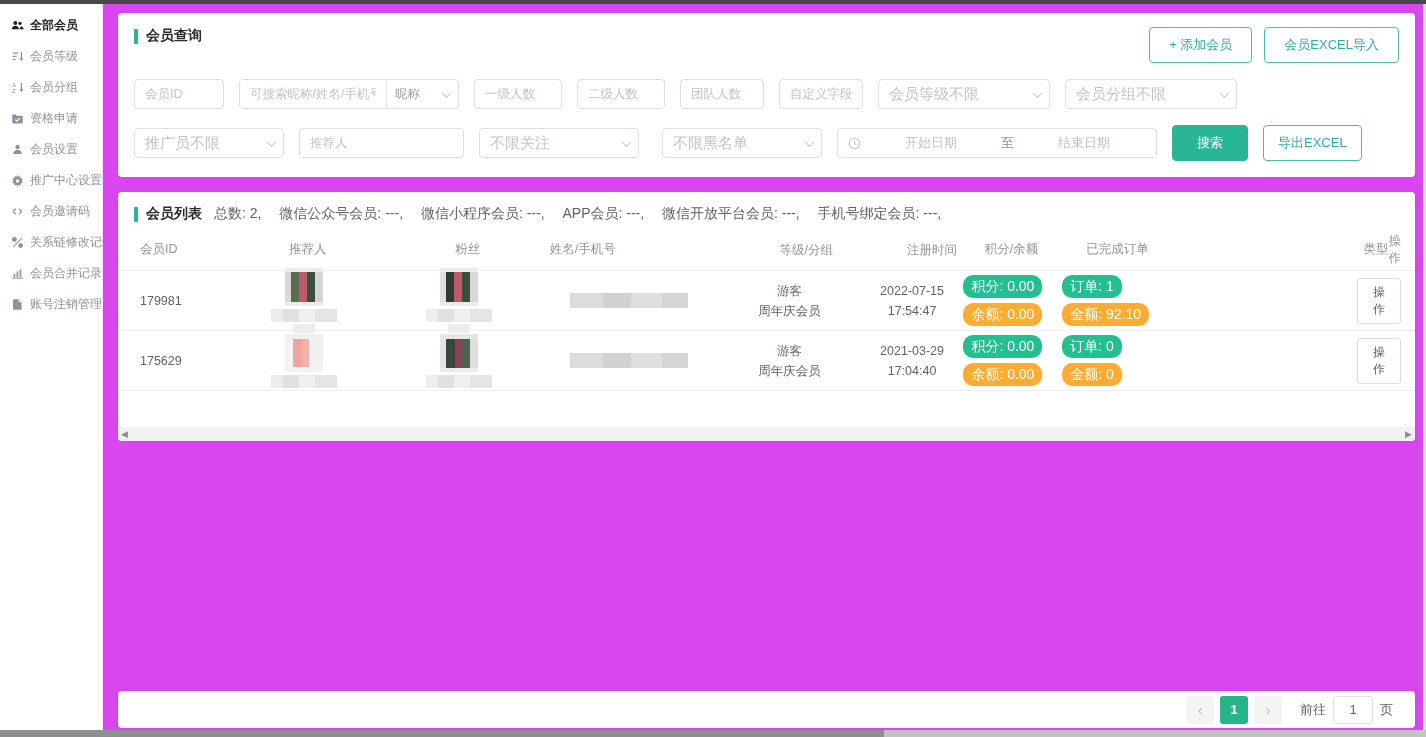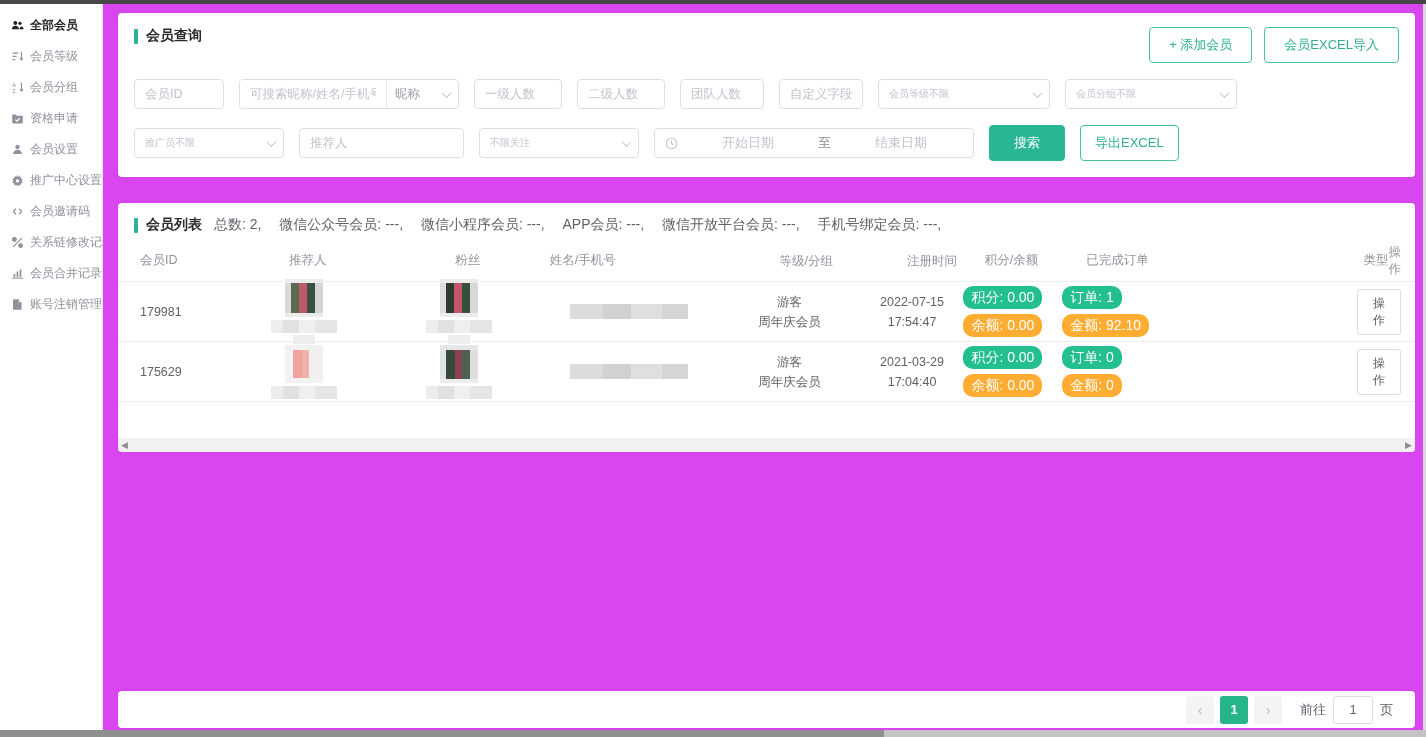--- a/index.html
+++ b/index.html
@@ -28,36 +28,36 @@
     font-size:13px; padding:8px 19px; cursor:pointer; font-family:Liberation Sans, sans-serif; }
   .btn-solid { border:1px solid #29b694; background:#29b694; color:#fff; border-radius:4px;
     font-size:13px; padding:8px 24px; cursor:pointer; font-family:inherit; }
 
   .filter-row { display:flex; align-items:center; margin-top:16px; gap:15px; }
   .f-input { height:30px; border:1px solid #dcdfe6; border-radius:4px; padding:0 10px;
     font-size:12.5px; color:#606266; font-family:inherit; }
   .f-input::placeholder { color:#bfc4cc; }
   .f-select { height:30px; border:1px solid #dcdfe6; border-radius:4px; padding:0 8px 0 10px;
     display:flex; align-items:center; justify-content:space-between; color:#bfc4cc;
-    font-size:10px; cursor:pointer; background:#fff; }
+    font-size:15px; cursor:pointer; background:#fff; }
   .chev { width:7px; height:7px; border-right:1.3px solid #c0c4cc; border-bottom:1.3px solid #c0c4cc;
     transform:rotate(45deg) translate(-1px,-1px); flex:none; }
   .kw-group { display:flex; height:30px; border:1px solid #dcdfe6; border-radius:4px; overflow:hidden; }
   .kw-group input { border:none; height:28px; width:146px; padding:0 10px; font-size:12.5px; font-family:inherit; }
   .kw-group input::placeholder { color:#bfc4cc; }
   .kw-sel { width:72px; border-left:1px solid #e4e7ed; display:flex; align-items:center;
     justify-content:space-between; padding:0 8px; color:#9ba0a8; font-size:12.5px; cursor:pointer; }
   .date-range { width:320px; height:30px; border:1px solid #dcdfe6; border-radius:4px;
     display:flex; align-items:center; padding:0 10px; gap:8px; font-size:13px; color:#bfc4cc; }
   .date-range .seg { flex:1; text-align:center; }
   .date-range .to { color:#8a8f99; flex:none; }
   .clock { width:13px; height:13px; flex:none; stroke:#c0c4cc; fill:none; stroke-width:1.2; }
 
   
-  .list-card { margin-top:26px; flex:none; padding:13px 0 0; display:flex; flex-direction:column; }
+  .list-card { margin-top:15px; flex:none; padding:13px 0 0; display:flex; flex-direction:column; }
   .list-head { display:flex; align-items:center; gap:8px; padding:0 16px; }
   .stats { font-size:14px; color:#5f6368; margin-left:4px; }
   .stats span { margin-right:14px; }
   .tbl { width:100%; font-size:12.5px; }
   .tbl-header, .tbl-row { display:flex; align-items:center; padding:0 14px; }
   .tbl-header { height:42px; color:#909399; margin-top:6px; border-bottom:1px solid #ebeef5; }
   .tbl-row { height:60px; border-bottom:1px solid #ebeef5; color:#606266; }
   .c1{width:100px; padding-left:8px;} .c2{width:160px; display:flex; flex-direction:column; align-items:center;}
   .c3{width:168px; display:flex; flex-direction:column; align-items:center;}
   .c4{width:188px; display:flex; justify-content:center;}
@@ -239,20 +239,24 @@
       <div class="filter-row">
         <div class="f-select" style="width:150px">
           <span>推广员不限</span>
           <i class="chev"></i>
         </div>
         <input class="f-input" style="width: 165px;" placeholder="推荐人">
         <div class="f-select" style="width:160px">
           <span>不限关注</span>
           <i class="chev"></i>
         </div>
+        <div class="f-select" style="width:160px;margin-left:8px">
+          <span>不限黑名单</span>
+          <i class="chev"></i>
+        </div>
         <div class="date-range">
           <svg class="clock" viewBox="0 0 14 14">
               <circle cx="7" cy="7" r="5.6"></circle>
               <path d="M7 3.8V7l2.3 1.3"></path>
             </svg>
           <span class="seg">开始日期</span>
           <span class="to">至</span>
           <span class="seg">结束日期</span>
         </div>
         <button class="btn-solid">搜索</button>

